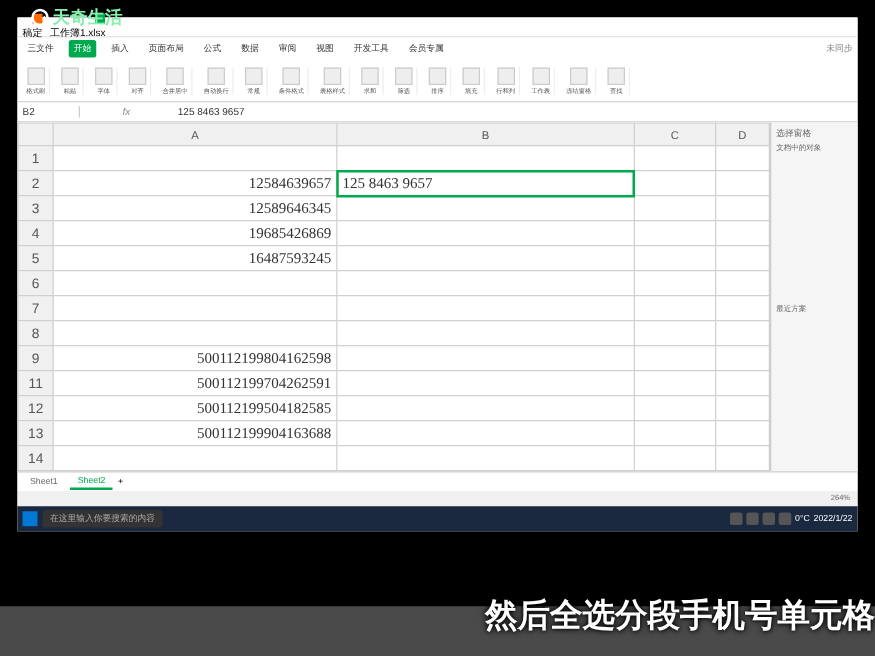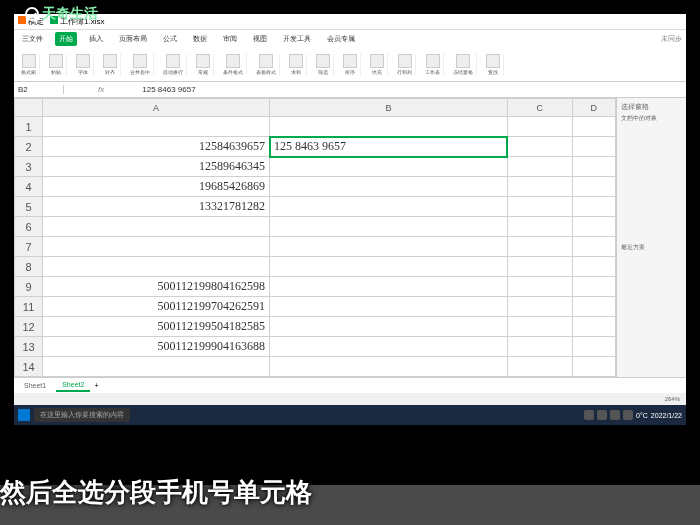--- a/index.html
+++ b/index.html
@@ -3,21 +3,21 @@
 <meta charset="utf-8">
 <style>
 * { margin: 0; padding: 0; box-sizing: border-box; }
 body { background: #4a4a4a; font-family: "Microsoft YaHei", Arial, sans-serif; width: 700px; height: 525px; overflow: hidden; position: relative; }
 .monitor { position: absolute; top: 0; left: 0; right: 0; bottom: 40px; background: #000; border: 14px solid #000; border-bottom: 60px solid #000; }
 .screen { background: #f5f5f5; width: 100%; height: 100%; display: flex; flex-direction: column; font-size: 8px; }
 .logo { position: absolute; top: 5px; left: 25px; color: #86efac; font-size: 14px; font-weight: bold; z-index: 100; }
 .logo-icon { display: inline-block; width: 14px; height: 14px; border: 2px solid #fff; border-radius: 50%; vertical-align: middle; margin-right: 3px; position: relative; }
 .logo-icon::after { content: ""; position: absolute; bottom: -2px; right: -2px; width: 5px; height: 5px; border-right: 2px solid #fff; border-bottom: 2px solid #fff; transform: rotate(-45deg); }
 .titlebar { background: #fff; height: 16px; display: flex; align-items: center; padding: 0 4px; gap: 6px; border-bottom: 1px solid #ddd; }
-.titlebar .doc-tab { display: flex; align-items: flex-start; gap: 2px; }
+.titlebar .doc-tab { display: flex; align-items: flex-end; gap: 2px; flex-direction: column; }
 .doc-icon { width: 8px; height: 8px; background: #00a84e; display: inline-block; }
 .doc-icon2 { width: 8px; height: 8px; background: #ff6b00; display: inline-block; }
 .menubar { background: #fff; height: 18px; display: flex; align-items: center; padding: 0 4px; gap: 8px; font-size: 7px; color: #333; }
 .menubar .menu-item { padding: 2px 4px; }
 .menubar .menu-item.active { background: #00a84e; color: #fff; border-radius: 2px; }
 .menubar .help { margin-left: auto; color: #888; }
 .ribbon { background: #fff; height: 34px; border-bottom: 1px solid #ccc; display: flex; align-items: center; padding: 0 4px; gap: 6px; font-size: 6px; color: #555; }
 .ribbon-group { display: flex; flex-direction: column; align-items: center; gap: 1px; padding: 0 3px; border-right: 1px solid #eee; }
 .ribbon-btn { width: 14px; height: 14px; background: #eee; border: 1px solid #ccc; }
 .ribbon-label { font-size: 5px; }
@@ -42,21 +42,21 @@
 .side-panel .panel-title { font-size: 7px; margin-bottom: 2px; }
 .sheet-tabs { background: #fff; height: 16px; display: flex; align-items: center; border-top: 1px solid #ccc; font-size: 7px; padding: 0 4px; gap: 4px; }
 .sheet-tab { padding: 2px 6px; color: #666; }
 .sheet-tab.active { border-bottom: 2px solid #00a84e; color: #00a84e; }
 .statusbar { background: #f0f0f0; height: 12px; font-size: 6px; display: flex; align-items: center; justify-content: flex-end; padding: 0 6px; color: #666; gap: 6px; }
 .taskbar { background: #1a2940; height: 20px; display: flex; align-items: center; padding: 0 4px; gap: 4px; font-size: 7px; color: #fff; }
 .win-icon { width: 12px; height: 12px; background: #0078d4; }
 .search-box { background: #333; color: #aaa; padding: 2px 6px; font-size: 7px; border-radius: 2px; }
 .task-icons { margin-left: auto; display: flex; gap: 3px; align-items: center; }
 .task-icon { width: 10px; height: 10px; background: #555; border-radius: 2px; }
-.caption { position: absolute; bottom: 15px; left: 0; right: 0; text-align: left; color: #fff; font-size: 26px; font-weight: bold; text-shadow: 0 0 6px #000, 0 0 3px #000; z-index: 200; }
+.caption { position: absolute; bottom: 15px; left: 0; right: 0; text-align: right; color: #fff; font-size: 26px; font-weight: bold; text-shadow: 0 0 6px #000, 0 0 3px #000; z-index: 200; }
 </style>
 </head>
 <body>
 
 <div class="logo">
   <span class="logo-icon"></span><span>天奇生活</span>
 </div>
 
 <div class="monitor">
 <div class="screen">
@@ -197,21 +197,21 @@
               </tr>
         <tr>
                 <th class="row-header">4</th>
                 <td class="col-a">19685426869</td>
                 <td class="col-b"></td>
                 <td class="col-c"></td>
                 <td class="col-d"></td>
               </tr>
         <tr>
                 <th class="row-header">5</th>
-                <td class="col-a">13321781282</td>
+                <td class="col-a">16487593245</td>
                 <td class="col-b"></td>
                 <td class="col-c"></td>
                 <td class="col-d"></td>
               </tr>
         <tr>
                 <th class="row-header">6</th>
                 <td class="col-a"></td>
                 <td class="col-b"></td>
                 <td class="col-c"></td>
                 <td class="col-d"></td>

